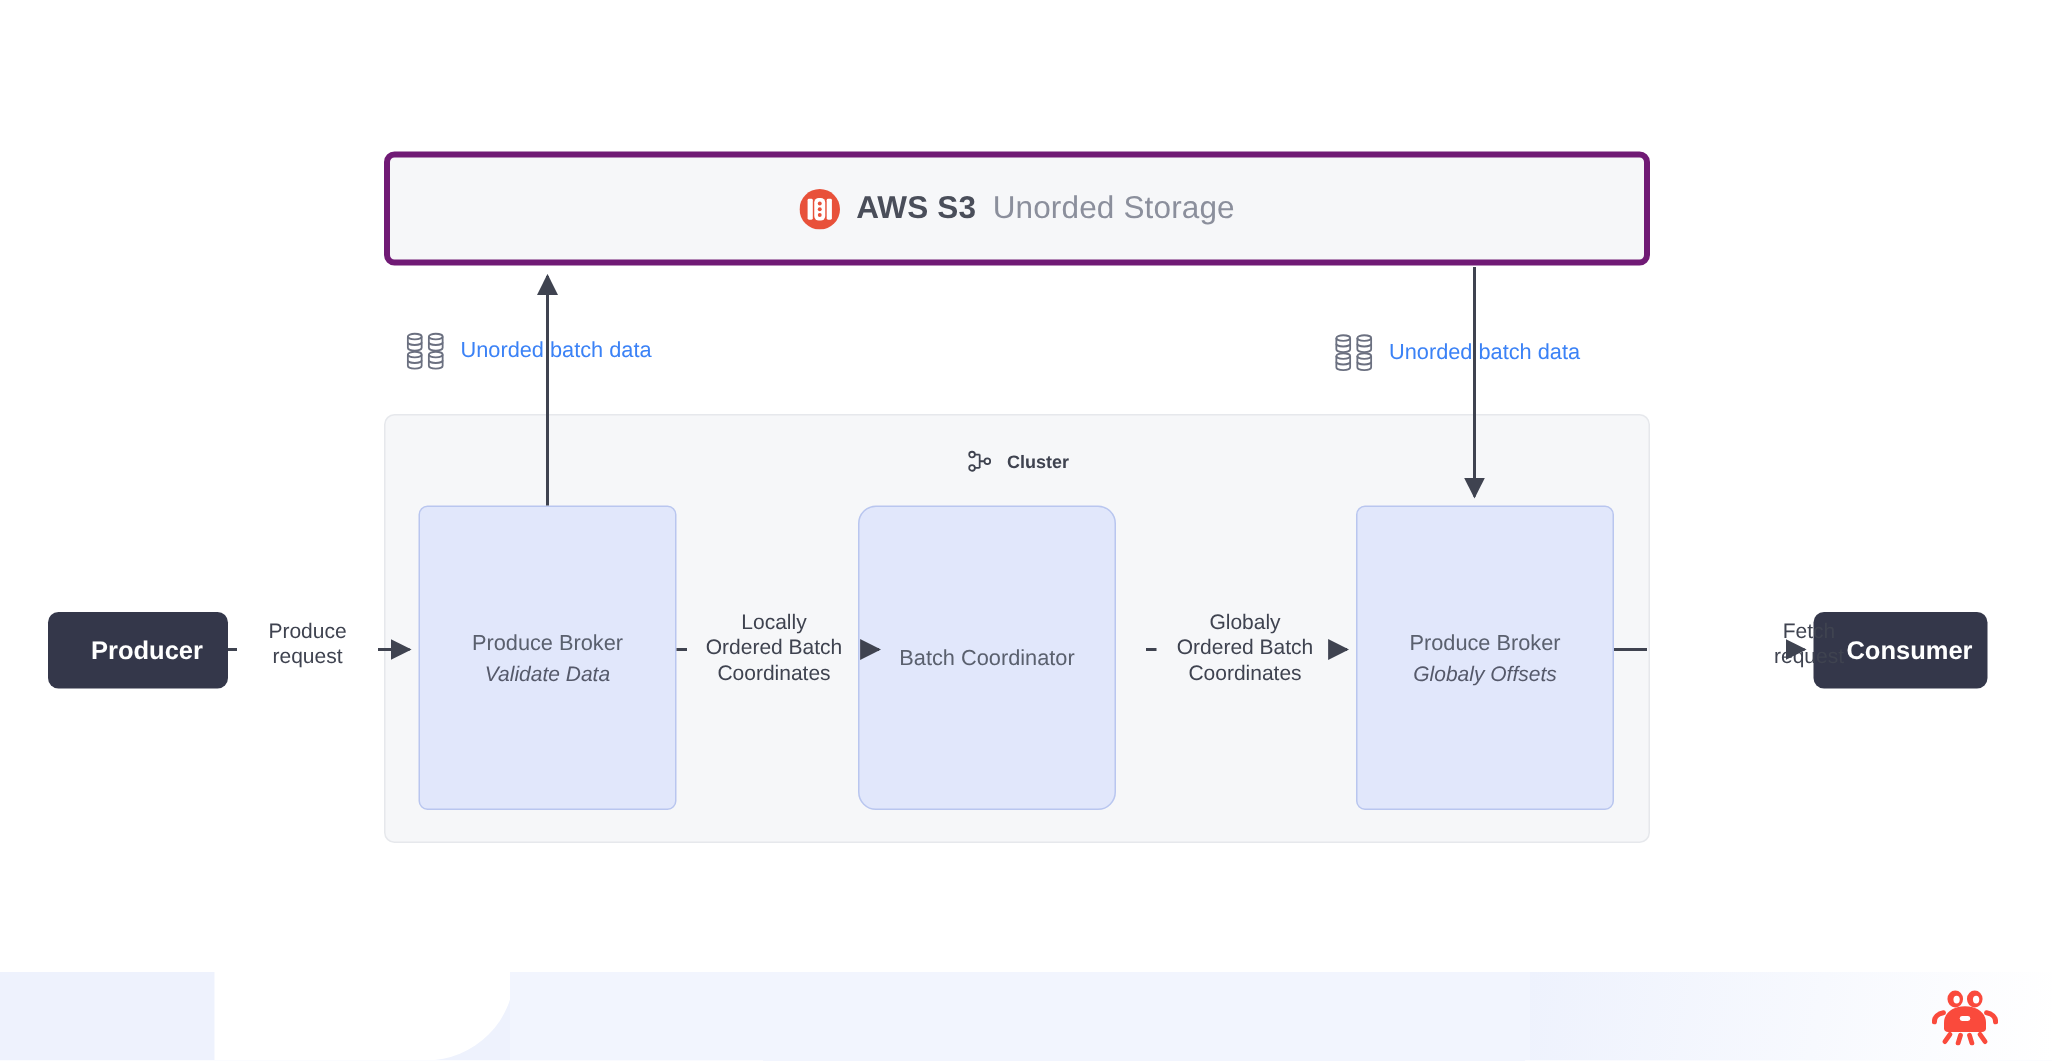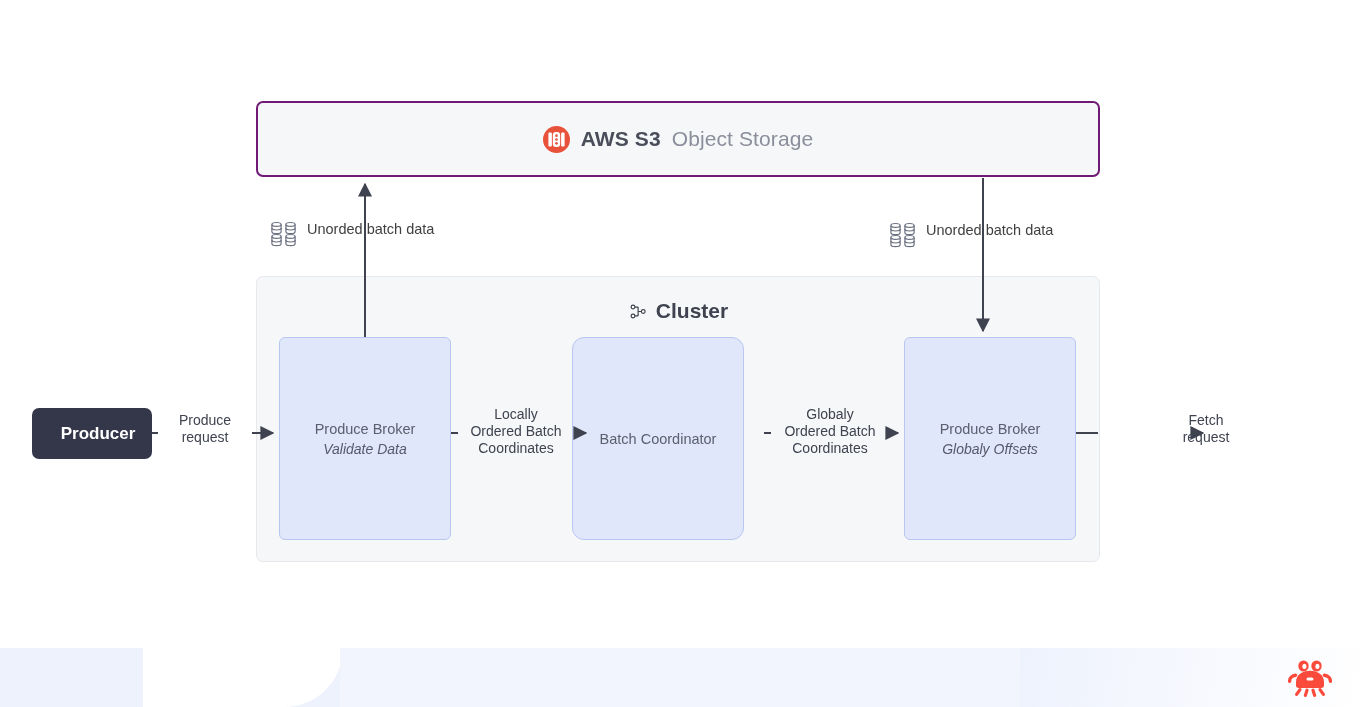--- a/index.html
+++ b/index.html
@@ -52,21 +52,21 @@
     left: 1288px; top: 657px;
     width: 44px; height: 40px;
   }
 
   
   .s3-panel {
     position: absolute;
     left: 256px; top: 101px;
     width: 844px; height: 76px;
     background: #f6f7f9;
-    border: 2px solid #701a75;
+    border: 4px solid #701a75;
     border-radius: 7px;
     display: flex;
     align-items: center;
     justify-content: center;
   }
   .s3-title {
     display: flex;
     align-items: center;
     gap: 11px;
     font-size: 21px;
@@ -86,21 +86,21 @@
     border-radius: 7px;
   }
   .cluster-title {
     position: absolute;
     left: 0; top: 22px;
     width: 844px;
     display: flex;
     align-items: center;
     justify-content: center;
     gap: 9px;
-    font-size: 21px;
+    font-size: 12px;
     font-weight: bold;
     color: #3f4350;
   }
   .cluster-icon { width: 17px; height: 17px; display: block; }
 
   
   .node-box {
     position: absolute;
     background: #e1e7fb;
     border: 1px solid #b9c6ef;
@@ -144,24 +144,24 @@
     color: #3f4350;
   }
   #lbl-produce-request { left: 160px; top: 412px; width: 90px; }
   #lbl-locally  { left: 460px; top: 406px; width: 112px; }
   #lbl-globaly  { left: 773px; top: 406px; width: 114px; }
   #lbl-fetch    { left: 1160px; top: 412px; width: 92px; }
 
   .flow-label {
     position: absolute;
     display: flex;
-    align-items: flex-start;
+    align-items: center;
     gap: 9px;
     font-size: 14.5px;
-    color: #404040;
+    color: #3b82f6;
     white-space: nowrap;
   }
   #lbl-unordered-left  { left: 270px; top: 221px; }
   #lbl-unordered-right { left: 889px; top: 222px; }
   .db-grid-icon { width: 28px; height: 26px; display: block; flex: none; }
 
   svg.edges {
     position: absolute;
     left: 0; top: 0;
     width: 1368px; height: 707px;
@@ -199,21 +199,21 @@
       <svg class="s3-icon" viewBox="0 0 28 28">
         <circle cx="14" cy="14" r="14" fill="#e8513a"></circle>
         <rect x="5.6" y="6.8" width="3.6" height="14.4" rx="1" fill="#ffffff"></rect>
         <rect x="18.8" y="6.8" width="3.6" height="14.4" rx="1" fill="#ffffff"></rect>
         <rect x="10.2" y="6.2" width="7.6" height="15.6" rx="3.1" fill="#ffffff"></rect>
         <circle cx="14" cy="10" r="1.35" fill="#e8513a"></circle>
         <circle cx="14" cy="14" r="1.35" fill="#e8513a"></circle>
         <circle cx="14" cy="18" r="1.35" fill="#e8513a"></circle>
       </svg>
       <span class="s3-strong">AWS S3</span>
-      <span class="s3-light">Object Storage</span>
+      <span class="s3-light">Unorded Storage</span>
     </div>
   </div>
 
   <div class="cluster-panel">
     <div class="cluster-title">
       <svg class="cluster-icon" viewBox="0 0 18 18">
         <g stroke="#3f4350" stroke-width="1.25" fill="none">
           <path d="M5.2 4.3h3.4M5.2 13.7h3.4M8.6 4.3v9.4M8.6 9h3.3"></path>
         </g>
         <g fill="#ffffff" stroke="#3f4350" stroke-width="1.25">
@@ -235,20 +235,23 @@
     <div class="node-title">Batch Coordinator</div>
   </div>
 
   <div class="node-box" id="node-pb2">
     <div class="node-title">Produce Broker</div>
     <div class="node-sub">Globaly Offsets</div>
   </div>
 
   <div class="endpoint-box" id="box-producer">
     <span>Producer</span>
+  </div>
+  <div class="endpoint-box" id="box-consumer">
+    <span>Consumer</span>
   </div>
 
   <svg class="edges" viewBox="0 0 1368 707">
     <defs>
       <marker id="arrow" viewBox="0 0 10 10" refX="9" refY="5" markerWidth="7" markerHeight="7" orient="auto-start-reverse">
         <path d="M0 0 L10 5 L0 10 z" fill="#3f4350"></path>
       </marker>
     </defs>
     <g stroke="#3f4350" stroke-width="2" fill="none">
 

